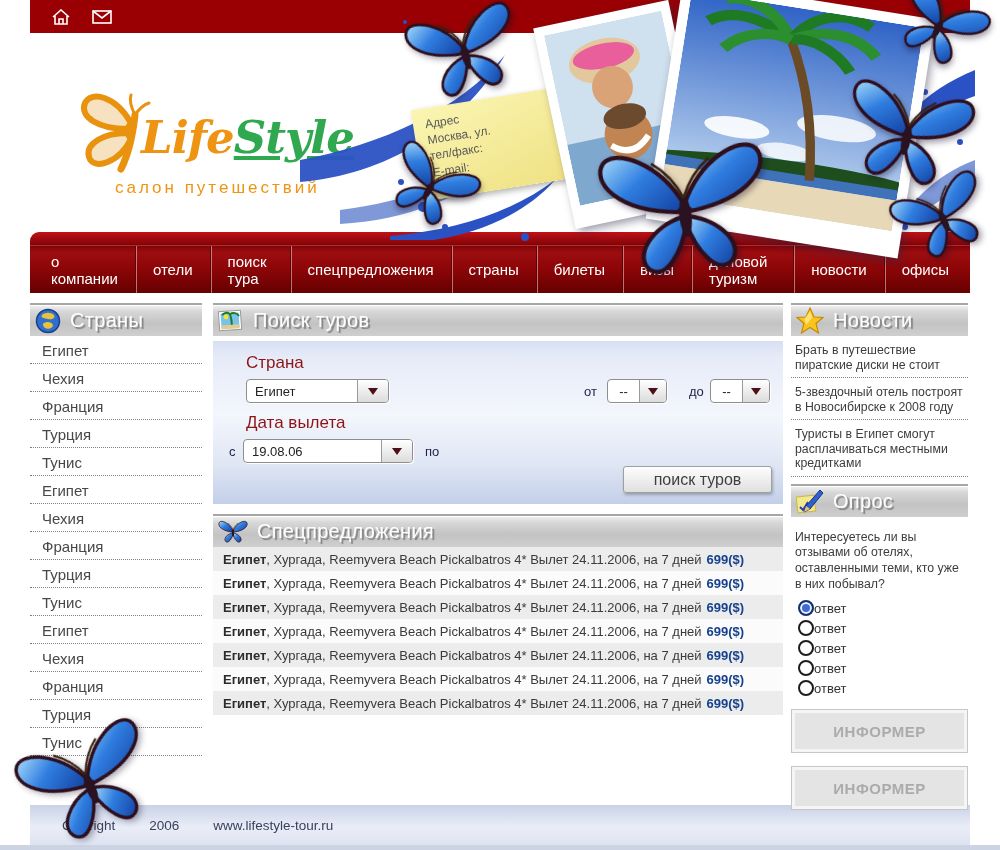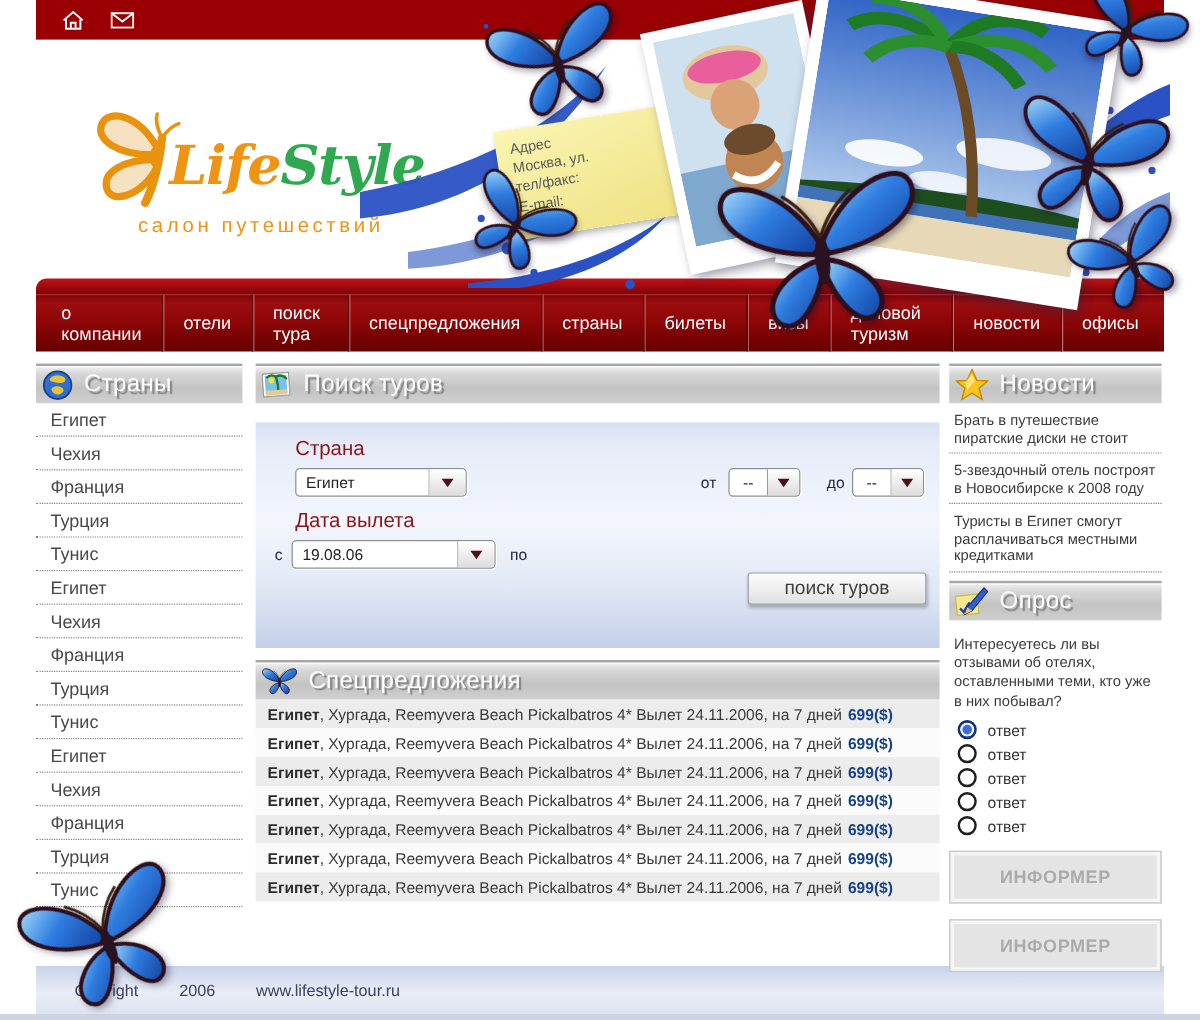--- a/index.html
+++ b/index.html
@@ -9,21 +9,21 @@
   
   .topbar{position:absolute;left:30px;top:0;width:940px;height:33px;background:#9a0003;display:flex;align-items:center;gap:22px;padding-left:22px;box-sizing:border-box;z-index:2;}
   .topbar svg{display:block;}
 
   
   .header{position:absolute;left:30px;top:33px;width:940px;height:199px;background:#fff;z-index:1;}
   .logo{position:absolute;left:45px;top:50px;width:330px;height:130px;}
   .logo-bfly{position:absolute;left:0;top:2px;}
   .logo-text{position:absolute;left:66px;top:28px;font-family:"DejaVu Serif",serif;font-style:italic;font-weight:bold;font-size:45px;letter-spacing:-1px;white-space:nowrap;}
   .logo-life{color:#ef9412;}
-  .logo-style{color:#2fa84f;}
+  .logo-style{color:#2fa84f;text-decoration:underline;}
   .logo-tagline{position:absolute;left:40px;top:95px;color:#ef9412;font-size:17px;letter-spacing:3px;}
 
   
   .collage{position:absolute;left:395px;top:0;width:575px;height:303px;z-index:6;pointer-events:none;}
   .swirls{position:absolute;left:-95px;top:40px;}
   .swirls2{position:absolute;left:430px;top:30px;}
   .note{position:absolute;left:22px;top:98px;width:152px;height:92px;background:linear-gradient(160deg,#faf5b2,#efe183);transform:rotate(-9deg);box-shadow:2px 3px 6px rgba(0,0,0,.3);padding:8px 12px;box-sizing:border-box;}
   .note div{font-size:12px;color:#5a5a5a;line-height:1.35;}
   .photo{position:absolute;background:#fff;box-shadow:3px 4px 9px rgba(40,40,70,.45);}
   .photo-couple{left:158px;top:12px;width:138px;height:205px;transform:rotate(-12deg);padding:9px 9px 22px 9px;box-sizing:border-box;}
@@ -49,21 +49,21 @@
   .col-right{width:177px;}
 
   .sec-head{height:33px;border-top:2px solid #a6a6a6;box-shadow:inset 0 1px 0 #fff;display:flex;align-items:center;gap:9px;padding:0 5px;box-sizing:border-box;
     background:linear-gradient(180deg,#f2f2f2 0%,#d6d6d6 22%,#c3c3c3 60%,#cfcfcf 100%);}
   .sec-title{font-size:20px;color:#fdfdfd;text-shadow:2px 2px 1px rgba(125,125,125,.95);letter-spacing:.3px;white-space:nowrap;}
 
   
   .country-row{padding:6px 2px 4px 12px;font-size:15px;color:#484848;border-bottom:1px dotted #808080;cursor:pointer;}
 
   
-  .search-panel{margin-top:16px;height:188px;position:relative;
+  .search-panel{margin-top:5px;height:163px;position:relative;
     background:linear-gradient(180deg,#d7dff2 0%,#e6ebf8 10%,#f3f6fc 45%,#dfe6f4 76%,#c3cfe9 100%);}
   .flabel{position:absolute;font-size:17px;color:#8d1416;}
   .slabel{position:absolute;font-size:13px;font-weight:normal;color:#24244a;}
   .sel{position:absolute;display:flex;height:24px;background:#fff;border:1px solid #8e8e8e;border-radius:4px;box-sizing:border-box;cursor:pointer;box-shadow:1px 1px 0 rgba(255,255,255,.9);}
   .sel .val{flex:1;font-size:13px;color:#222;display:flex;align-items:center;padding:0 8px;white-space:nowrap;}
   .sel .btn{width:30px;border-left:1px solid #9a9a9a;border-radius:0 3px 3px 0;background:linear-gradient(180deg,#ffffff,#dcdcdc);display:flex;align-items:center;justify-content:center;}
   .sel .btn i{width:0;height:0;border:5px solid transparent;border-top:7px solid #4d1016;margin-top:6px;}
   .sel-sm .val{justify-content:center;padding:0 4px;}
   .sel-sm .btn{width:26px;}
   .search-btn{position:absolute;left:410px;top:125px;width:147px;height:25px;background:linear-gradient(180deg,#fdfdfd,#e0e0e0);border:1px solid #9f9f9f;border-radius:3px;box-shadow:1px 2px 3px rgba(0,0,0,.25);font-size:16px;color:#3f3f3f;display:flex;align-items:center;justify-content:center;cursor:pointer;font-family:"Liberation Sans",sans-serif;}
@@ -75,21 +75,21 @@
   .offer-row{height:24px;display:flex;align-items:center;padding:0 10px;font-size:13px;color:#3a3a3a;white-space:nowrap;cursor:pointer;}
   .offer-row b{color:#2c2c2c;}
   .offer-price{margin-left:5px;font-weight:bold;color:#16418c;cursor:pointer;}
 
   
   .news-item{padding:7px 2px 5px 4px;font-size:12.3px;line-height:1.18;color:#3c3c3c;border-bottom:1px dotted #808080;cursor:pointer;}
 
   
   .poll{margin-top:7px;}
   .poll-q{padding:13px 0 3px 4px;font-size:12.3px;line-height:1.3;color:#3c3c3c;}
-  .poll-opt{display:flex;align-items:flex-end;gap:9px;margin:4px 0 4px 7px;cursor:pointer;}
+  .poll-opt{display:flex;align-items:flex-end;margin:4px 0 4px 7px;cursor:pointer;}
   .radio{width:12px;height:12px;border:2.5px solid #1d1d1d;border-radius:50%;background:#fff;flex:0 0 auto;}
   .radio.on{background:#3f6ad8;border-color:#14306f;box-shadow:inset 0 0 0 2px #edf2fd;}
   .poll-opt span.lbl{font-size:13px;color:#333;}
   .informer{height:42px;margin-top:13px;background:#e4e4e4;border:1px solid #c6c6c6;box-shadow:inset 0 0 0 3px #f5f5f5;display:flex;align-items:center;justify-content:center;color:#ababab;font-weight:bold;font-size:15px;letter-spacing:.5px;cursor:pointer;}
 
   
   .footer-bar{position:absolute;left:30px;top:805px;width:940px;height:40px;z-index:2;
     background:linear-gradient(180deg,#c9d2e8 0%,#e9edf7 55%,#dde3f0 100%);display:flex;align-items:center;gap:34px;padding-left:32px;box-sizing:border-box;font-size:13.5px;color:#39405e;}
   .bottom-strip{position:absolute;left:0;top:845px;width:1000px;height:5px;background:#ccd3e2;}
   .footer-bfly{position:absolute;left:22px;top:728px;z-index:7;filter:drop-shadow(2px 3px 3px rgba(20,10,40,.35));}

